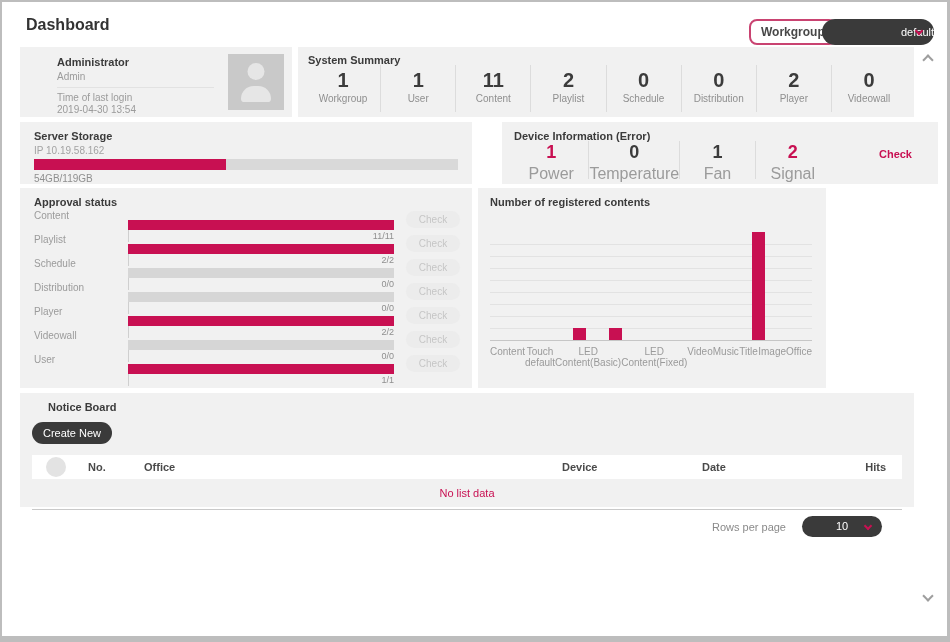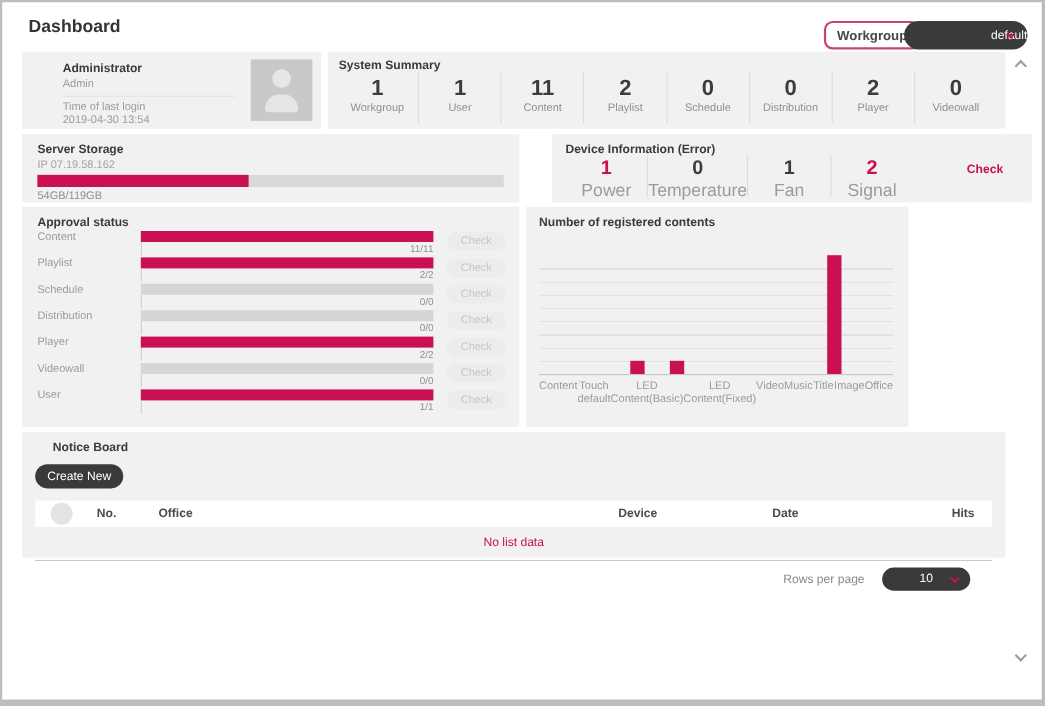--- a/index.html
+++ b/index.html
@@ -66,21 +66,21 @@
   .dstat-value.alert{color:var(--accent);}
   .dstat-label{font-size:16px;color:#9b9b9b;margin-top:2px;}
   .device-check{position:absolute;right:26px;top:26px;font-size:11px;font-weight:bold;
     color:var(--accent);background:none;border:none;cursor:pointer;}
 
   
   .approval-panel{left:18px;top:186px;width:452px;height:200px;padding:8px 14px;}
   .approval-rows{position:absolute;left:14px;right:12px;top:22px;}
   .arow{display:flex;height:24px;}
   .alabel{width:94px;font-size:10px;color:#9b9b9b;line-height:11px;}
-  .abarwrap{flex:1;}
+  .abarwrap{flex:1;margin-top:10px;}
   .abar{height:10px;}
   .abar.fill{background:var(--accent);}
   .abar.empty{background:#d6d6d6;}
   .aval{font-size:9px;color:#8f8f8f;text-align:right;line-height:12px;border-left:1px solid #cfcfcf;}
   .check-btn{width:54px;height:17px;margin-left:12px;margin-top:1px;border:none;border-radius:9px;
     background:#ececec;color:#c6c6c6;font-size:10px;cursor:default;}
 
   
   .chart-panel{left:476px;top:186px;width:348px;height:200px;padding:8px 12px;}
   .plot{position:absolute;left:12px;right:14px;top:45px;height:108px;border-bottom:1px solid #c6c6c6;
@@ -171,21 +171,21 @@
         </div>
         <div class="stat">
           <div class="stat-value">0</div>
           <div class="stat-label">Videowall</div>
         </div>
       </div>
   </div>
 
   <div class="panel storage-panel">
     <div class="panel-title">Server Storage</div>
-    <div class="storage-ip">IP 07.19.58.162</div>
+    <div class="storage-ip">IP 10.19.58.162</div>
     <div class="storage-track">
       <div class="storage-fill" style="width: 45.4%;"></div>
     </div>
     <div class="storage-usage">54GB/119GB</div>
   </div>
 
   <div class="panel device-panel">
     <div class="panel-title">Device Information (Error)</div>
     <div class="dstats">
         <div class="dstat">

